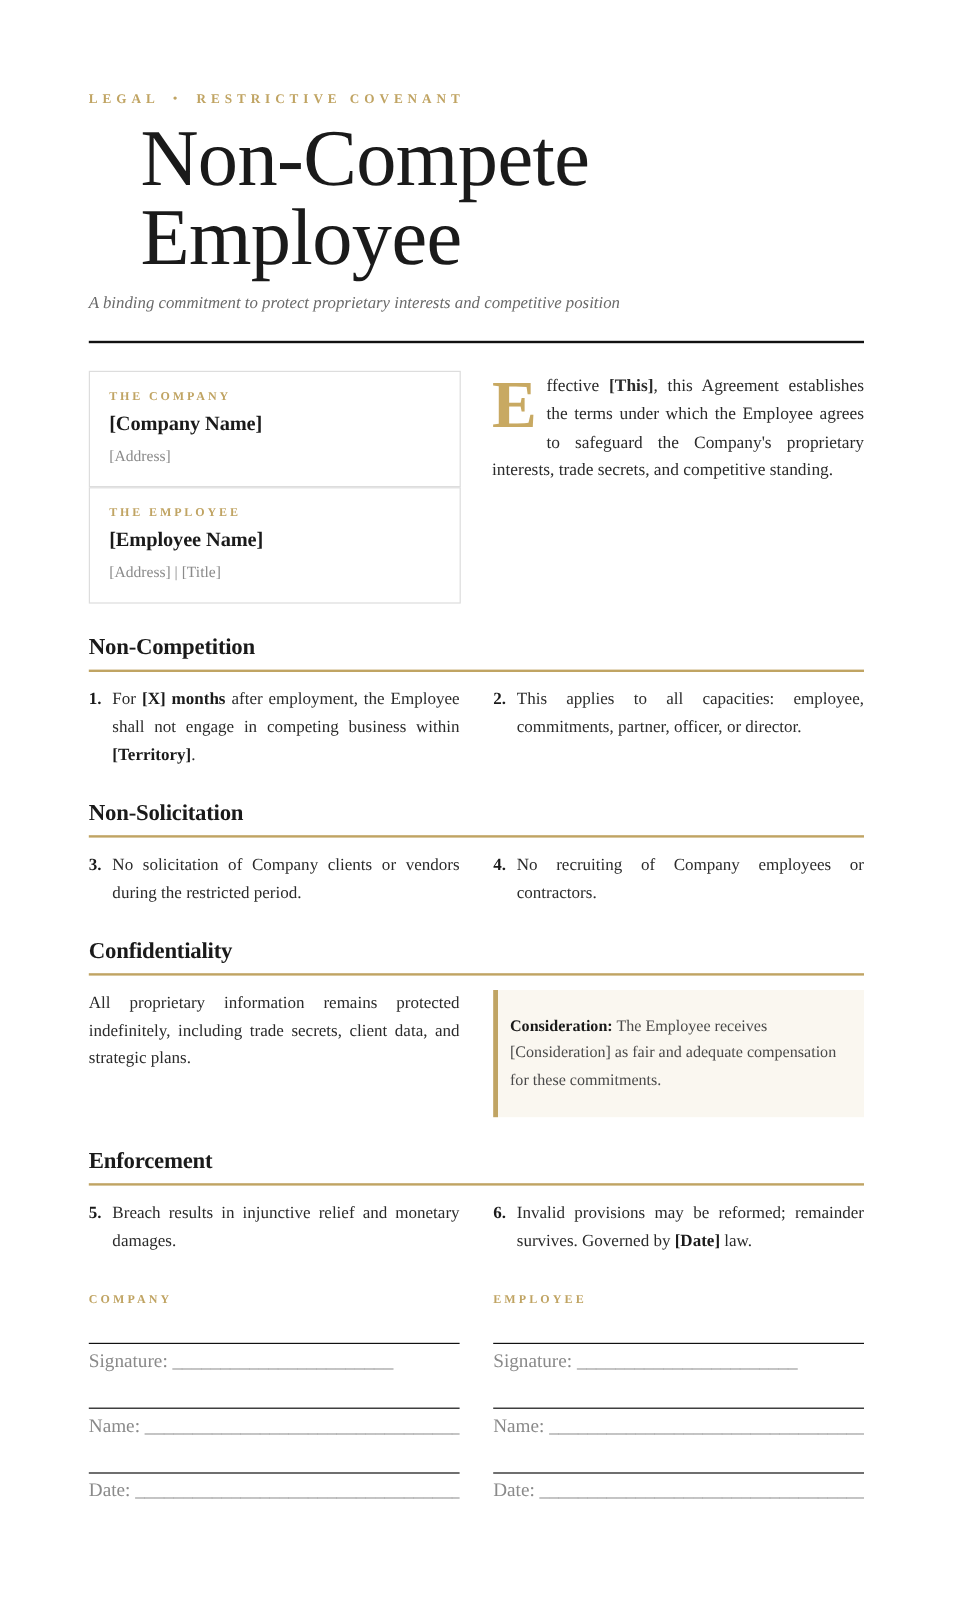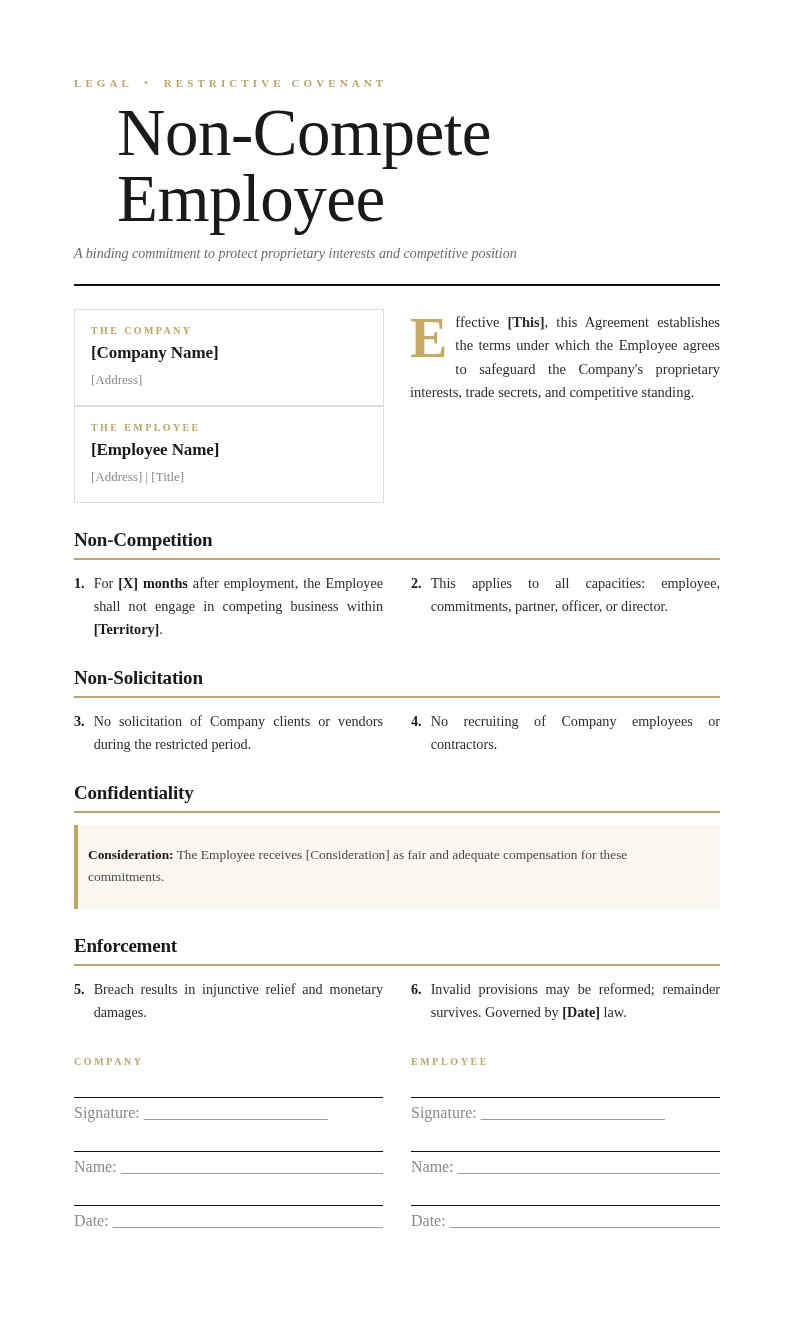--- a/index.html
+++ b/index.html
@@ -281,20 +281,23 @@
         </div>
       </div>
     </div>
   </section>
 
   <section class="section">
     <h2 class="section-heading">Confidentiality</h2>
     <hr class="section-rule">
     <div class="two-col">
       <div class="col">
+        <p class="body-text">All proprietary information remains protected indefinitely, including trade secrets, client data, and strategic plans.</p>
+      </div>
+      <div class="col">
         <div class="callout">
           <b>Consideration:</b>
           <span>The Employee receives [Consideration] as fair and adequate compensation for these commitments.</span>
         </div>
       </div>
     </div>
   </section>
 
   <section class="section">
     <h2 class="section-heading">Enforcement</h2>

